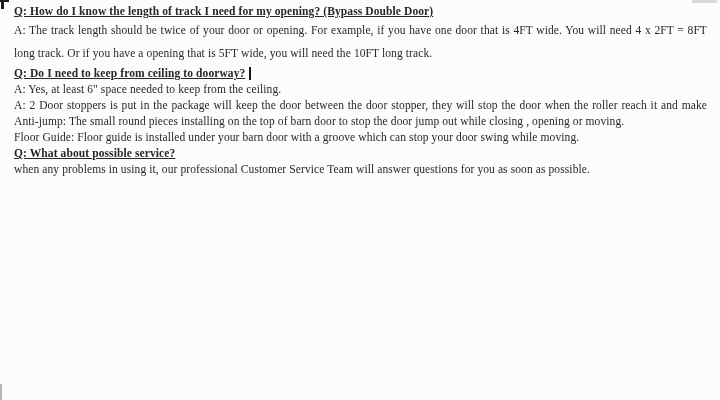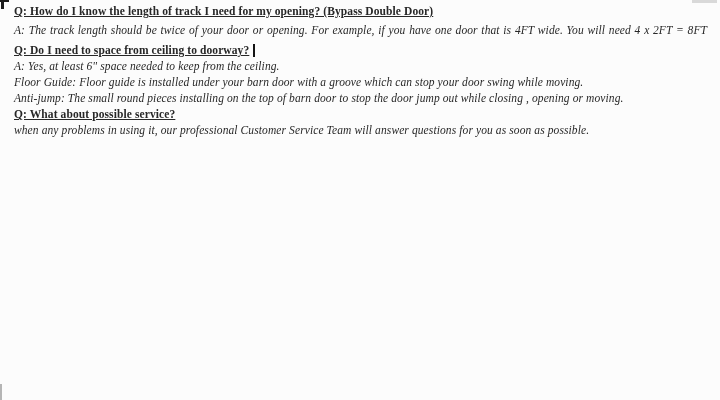--- a/index.html
+++ b/index.html
@@ -12,21 +12,21 @@
     color: #272727;
   }
   .doc {
     position: absolute;
     left: 14px; top: 3px;
     width: 693px;
   }
   .doc p { margin: 0; font-size: 11.5px; letter-spacing: 0.1px; }
   .q { font-weight: bold; line-height: 16px; }
   .q .qt { text-decoration: underline; }
-  .a { line-height: 16px; font-style: italic; }
+  .a { line-height: 16px; }
   .a.wide .line { line-height: 23px; }
   .line.fill { text-align: justify; text-align-last: justify; }
   .caret {
     display: inline-block;
     width: 2px; height: 13px;
     background: #141414;
     margin-left: 4px;
     vertical-align: text-bottom;
     position: relative; top: 1px;
   }
@@ -43,42 +43,44 @@
 <body>
 
 <div class="doc">
 
   <p class="q mb14">
     <span class="qt">Q: How do I know the length of track I need for my opening? (Bypass Double Door)</span>
   </p>
 
   <p class="a wide mb12">
     <span class="line fill" style="display:block">A: The track length should be twice of your door or opening. For example, if you have one door that is 4FT wide. You will need 4 x 2FT = 8FT</span>
+    <span class="line" style="display:block">long track. Or if you have a opening that is 5FT wide, you will need the 10FT long track.</span>
   </p>
 
   <p class="q mb12">
-    <span class="qt">Q: Do I need to space from ceiling to doorway?</span><span class="caret"></span>
+    <span class="qt">Q: Do I need to keep from ceiling to doorway?</span><span class="caret"></span>
   </p>
 
   <p class="a mb13">
     <span class="line" style="display:block">A: Yes, at least 6" space needed to keep from the ceiling.</span>
   </p>
 
 
 
 
   <p class="a mb13">
+    <span class="line fill" style="display:block">A: 2 Door stoppers is put in the package will keep the door between the door stopper, they will stop the door when the roller reach it and make</span>
+  </p>
+
+  <p class="a mb12">
+    <span class="line" style="display:block">Anti-jump: The small round pieces installing on the top of barn door to stop the door jump out while closing , opening or moving.</span>
   </p>
 
   <p class="a mb12">
     <span class="line" style="display:block">Floor Guide: Floor guide is installed under your barn door with a groove which can stop your door swing while moving.</span>
-  </p>
-
-  <p class="a mb12">
-    <span class="line" style="display:block">Anti-jump: The small round pieces installing on the top of barn door to stop the door jump out while closing , opening or moving.</span>
   </p>
 
   <p class="q mb13">
     <span class="qt">Q: What about possible service?</span>
   </p>
 
   <p class="a">
     <span class="line" style="display:block">when any problems in using it, our professional Customer Service Team will answer questions for you as soon as possible.</span>
   </p>
 

